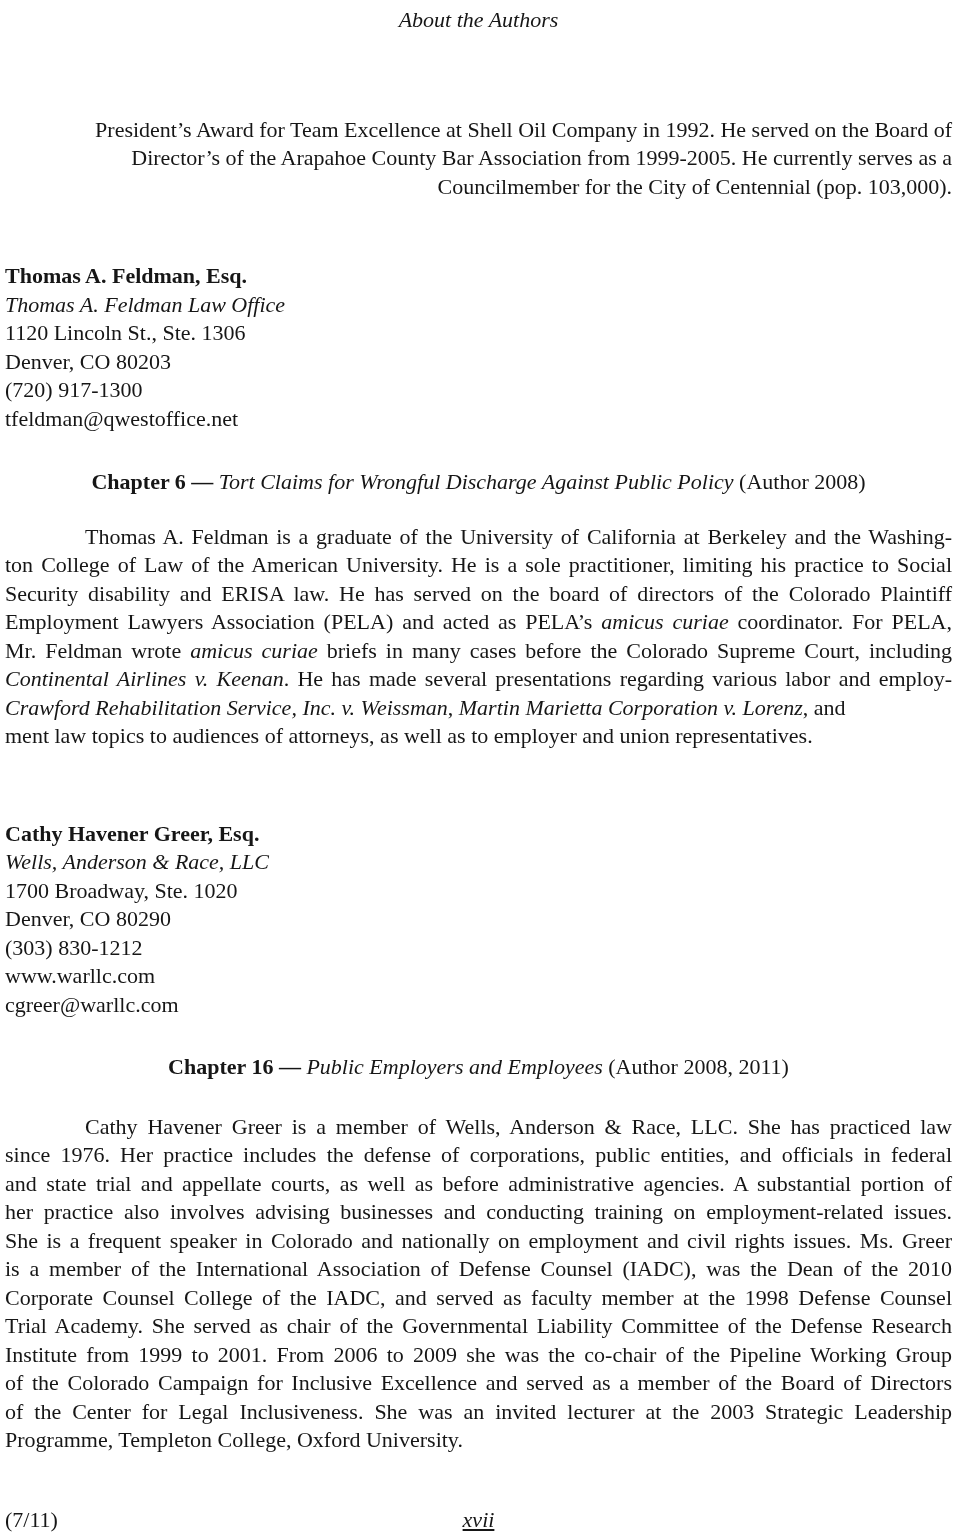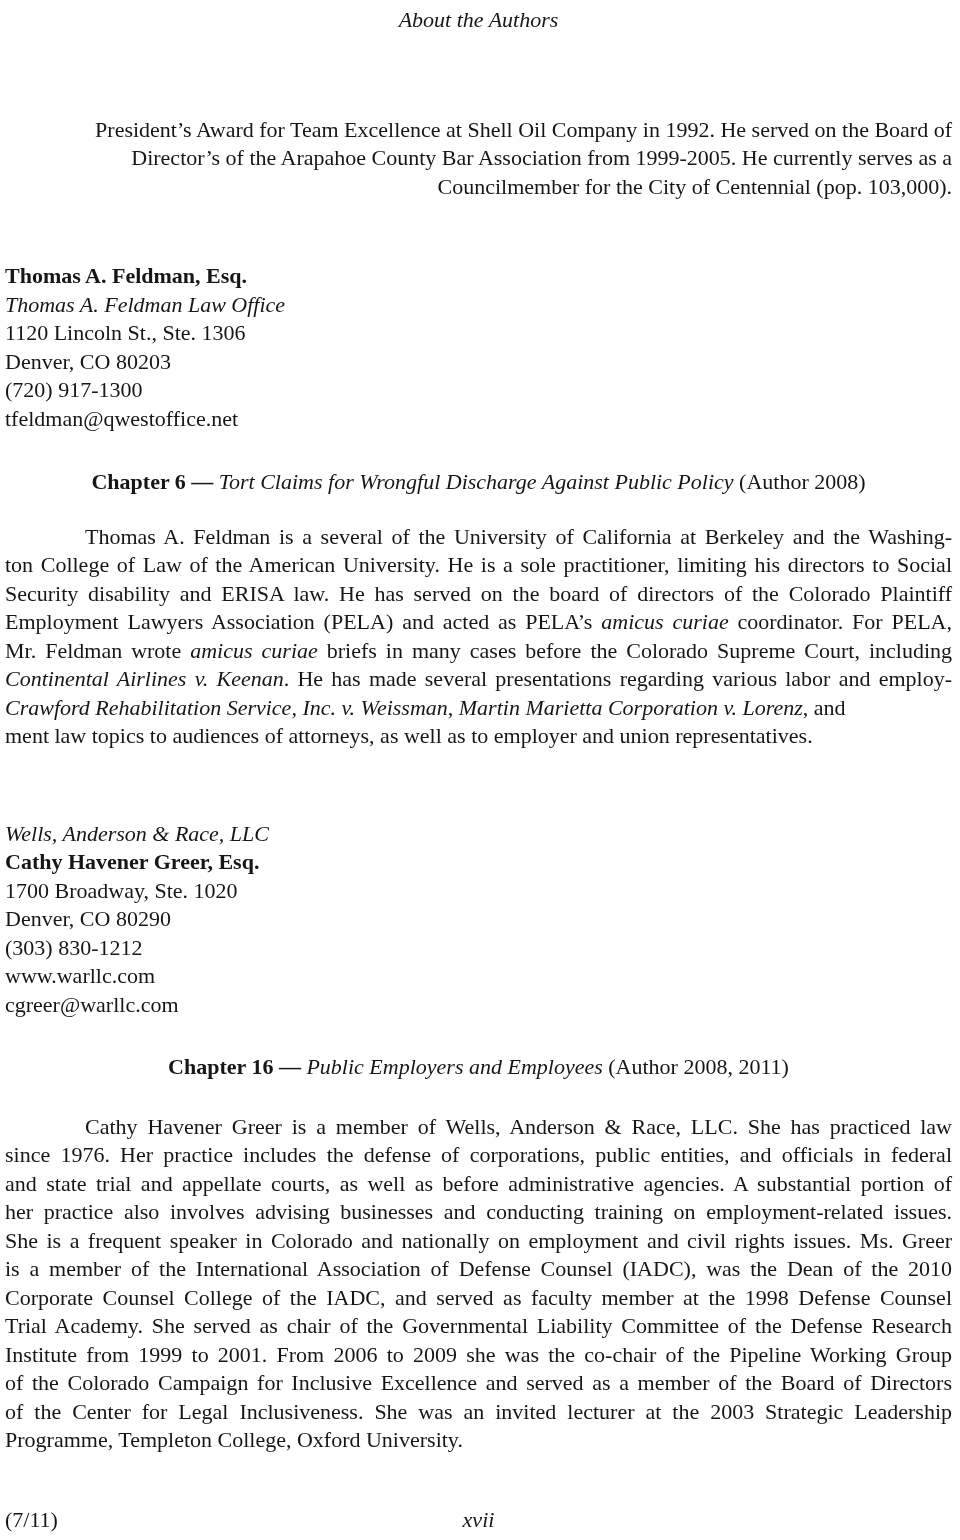--- a/index.html
+++ b/index.html
@@ -36,21 +36,21 @@
   #feldman-bio     { margin-top: 26px; }
   #greer-contact   { margin-top: 69px; }
   #chapter16       { margin-top: 34px; }
   #greer-bio       { margin-top: 31px; }
   .footer {
     position: absolute;
     top: 1506px; left: 5px; right: 8px;
     height: 29px;
   }
   .footer-left { position: absolute; left: 0; top: 0; }
-  .footer-page { text-align: center; font-style: italic; }
+  .footer-page { text-align: center; font-style: italic; text-decoration: underline; }
 </style>
 </head>
 <body>
 
 <div class="page">
 
   <div class="running-head">About the Authors</div>
 
   <div class="para" id="intro">
       <div class="line"><span>President’s Award for Team Excellence at Shell Oil Company in 1992. He served on the Board of</span></div>
@@ -63,33 +63,33 @@
       <div class="line"><span class="i">Thomas A. Feldman Law Office</span></div>
       <div class="line"><span>1120 Lincoln St., Ste. 1306</span></div>
       <div class="line"><span>Denver, CO 80203</span></div>
       <div class="line"><span>(720) 917-1300</span></div>
       <div class="line"><span>tfeldman@qwestoffice.net</span></div>
     </div>
 
   <div class="chapter-heading" id="chapter6"><span class="b">Chapter 6 — </span><span class="bi">Tort Claims for Wrongful Discharge Against Public Policy</span><span> (Author 2008)</span></div>
 
   <div class="para" id="feldman-bio">
-      <div class="line indent stretch"><span>Thomas A. Feldman is a several of the University of California at Berkeley and the Washing-</span></div>
-      <div class="line stretch"><span>ton College of Law of the American University. He is a sole practitioner, limiting his directors to Social</span></div>
+      <div class="line indent stretch"><span>Thomas A. Feldman is a graduate of the University of California at Berkeley and the Washing-</span></div>
+      <div class="line stretch"><span>ton College of Law of the American University. He is a sole practitioner, limiting his practice to Social</span></div>
       <div class="line stretch"><span>Security disability and ERISA law. He has served on the board of directors of the Colorado Plaintiff</span></div>
       <div class="line stretch"><span>Employment Lawyers Association (PELA) and acted as PELA’s </span><span class="i">amicus curiae</span><span> coordinator. For PELA,</span></div>
       <div class="line stretch"><span>Mr. Feldman wrote </span><span class="i">amicus curiae</span><span> briefs in many cases before the Colorado Supreme Court, including</span></div>
       <div class="line stretch"><span class="i">Continental Airlines v. Keenan</span><span>. He has made several presentations regarding various labor and employ-</span></div>
       <div class="line"><span class="i">Crawford Rehabilitation Service, Inc. v. Weissman</span><span>, </span><span class="i">Martin Marietta Corporation v. Lorenz</span><span>, and</span></div>
       <div class="line"><span>ment law topics to audiences of attorneys, as well as to employer and union representatives.</span></div>
     </div>
 
   <div class="para" id="greer-contact">
+      <div class="line"><span class="b">Cathy Havener Greer, Esq.</span></div>
       <div class="line"><span class="i">Wells, Anderson &amp; Race, LLC</span></div>
-      <div class="line"><span class="b">Cathy Havener Greer, Esq.</span></div>
       <div class="line"><span>1700 Broadway, Ste. 1020</span></div>
       <div class="line"><span>Denver, CO 80290</span></div>
       <div class="line"><span>(303) 830-1212</span></div>
       <div class="line"><span>www.warllc.com</span></div>
       <div class="line"><span>cgreer@warllc.com</span></div>
     </div>
 
   <div class="chapter-heading" id="chapter16"><span class="b">Chapter 16 — </span><span class="bi">Public Employers and Employees</span><span> (Author 2008, 2011)</span></div>
 
   <div class="para" id="greer-bio">

